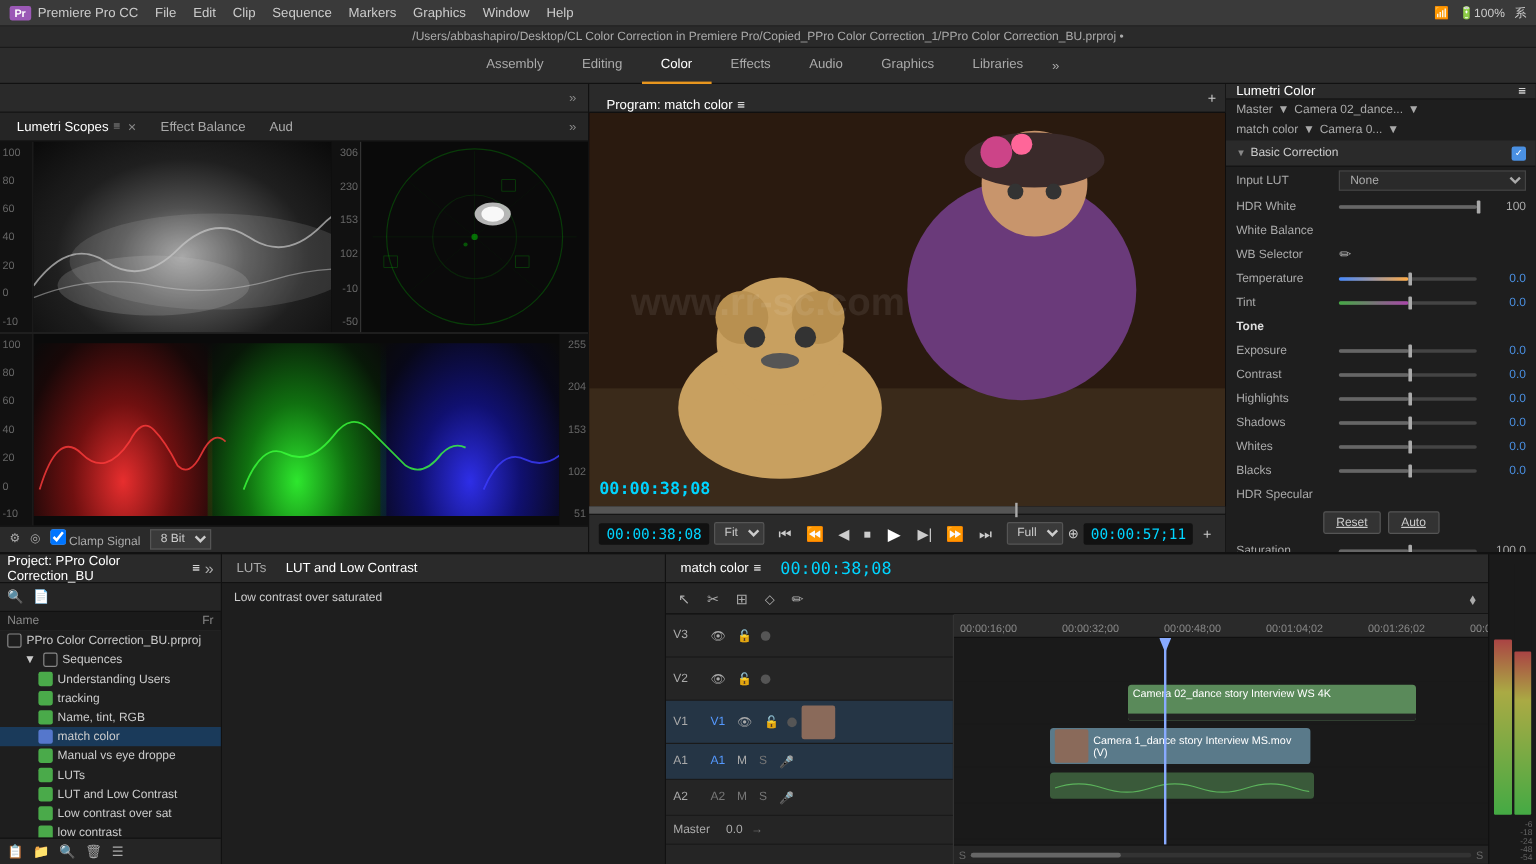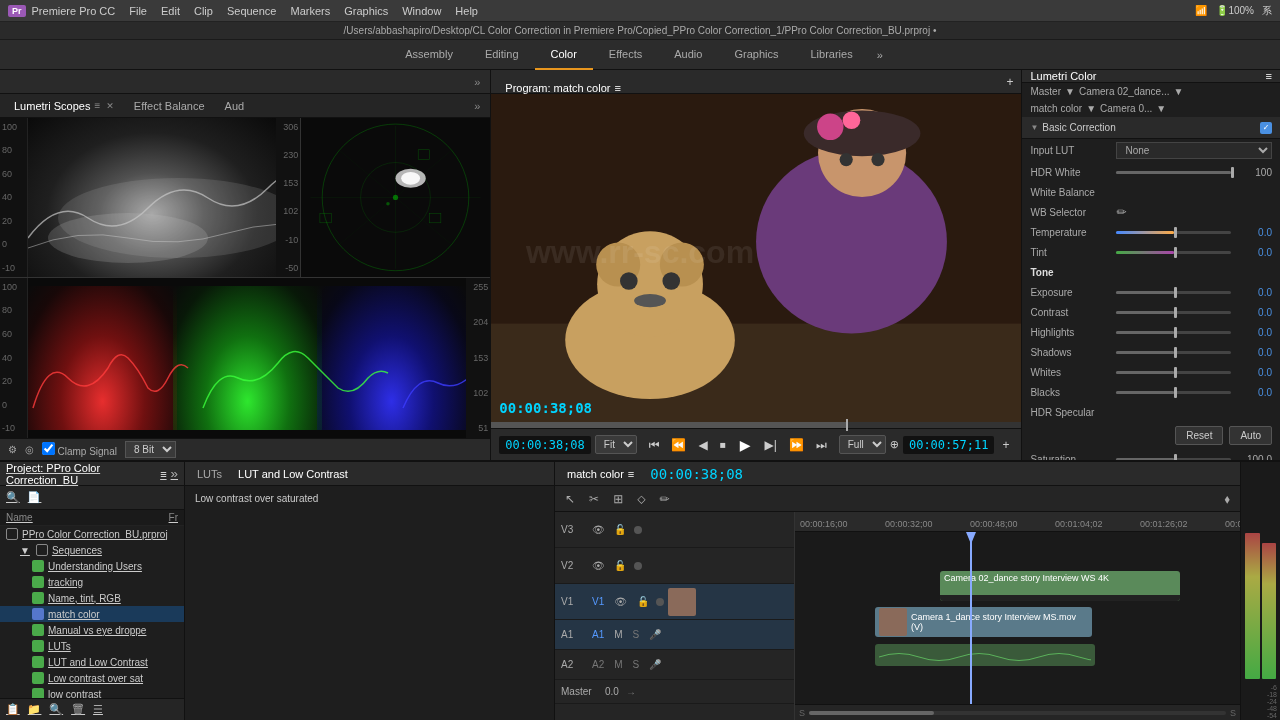--- a/index.html
+++ b/index.html
@@ -482,21 +482,22 @@
       border: 1px solid #555;
       color: #ccc;
       font-size: 10px;
       cursor: pointer;
       border-radius: 2px;
     }
     .reset-auto-row {
       display: flex;
       gap: 6px;
       padding: 4px 8px;
-      justify-content: flex-end;
+      justify-content: center;
+      text-decoration: underline;
     }
     .saturation-slider-thumb { left: 50%; }
 
     
     .bottom-area {
       position: absolute;
       bottom: 0;
       left: 0;
       right: 0;
       height: 260px;
@@ -504,21 +505,20 @@
       border-top: 2px solid #111;
       display: flex;
     }
 
     
     .project-panel {
       width: 185px;
       border-right: 1px solid #111;
       display: flex;
       flex-direction: column;
-      text-decoration: underline;
     }
     .project-panel-header {
       height: 24px;
       background: #2a2a2a;
       display: flex;
       align-items: center;
       padding: 0 6px;
       font-size: 11px;
       color: #fff;
       gap: 4px;

